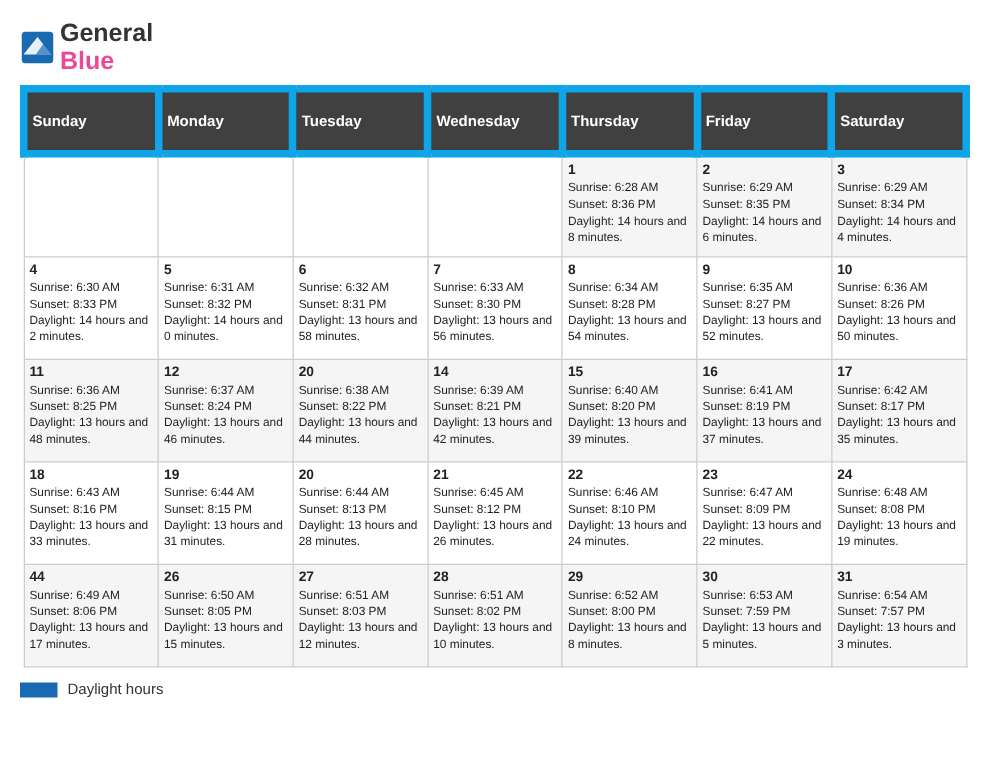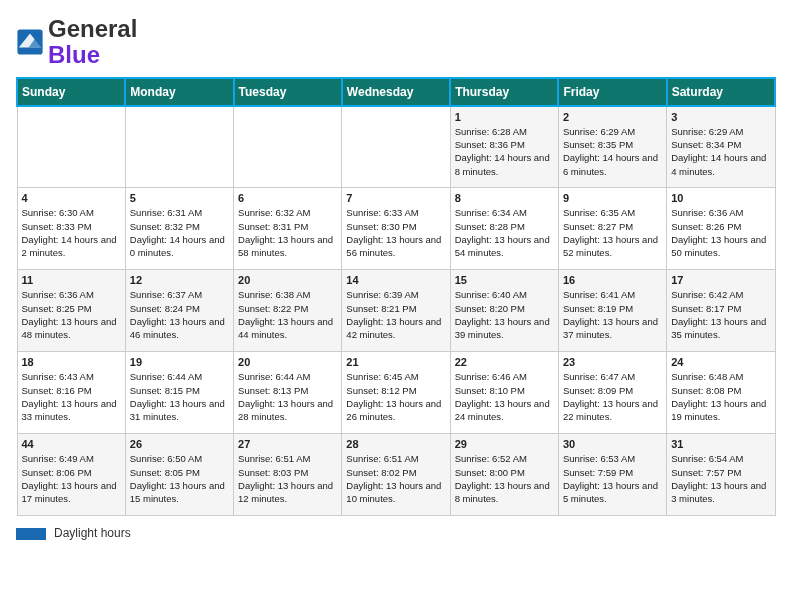--- a/index.html
+++ b/index.html
@@ -15,26 +15,26 @@
       justify-content: space-between;
       align-items: flex-start;
       margin-bottom: 8px;
     }
     .logo {
       display: flex;
       align-items: center;
       gap: 4px;
     }
     .logo-text {
-      font-size: 24px;
+      font-size: 20px;
       font-weight: bold;
       line-height: 1.1;
     }
     .logo-general { color: #333; }
-    .logo-blue { color: #6d28d9; }
+    .logo-blue { color: #ec4899; }
     .logo-icon {
       width: 28px;
       height: 28px;
     }
     .title-block {
       text-align: right;
     }
     .main-title {
       font-size: 32px;
       font-weight: normal;
@@ -43,27 +43,27 @@
     .subtitle {
       font-size: 14px;
       color: #444;
     }
     table {
       width: 100%;
       border-collapse: collapse;
       table-layout: fixed;
     }
     thead tr th {
-      background-color: #0f766e;
+      background-color: #404040;
       color: #fff;
       font-size: 12px;
       font-weight: bold;
-      padding: 6px 4px;
+      padding: 16px 4px;
       text-align: left;
-      border: 2px solid #0ea5e9;
+      border: 6px solid #0ea5e9;
     }
     tbody tr td {
       vertical-align: top;
       font-size: 10px;
       color: #222;
       padding: 4px;
       border: 1px solid #ccc;
       height: 82px;
       background: #fff;
     }

